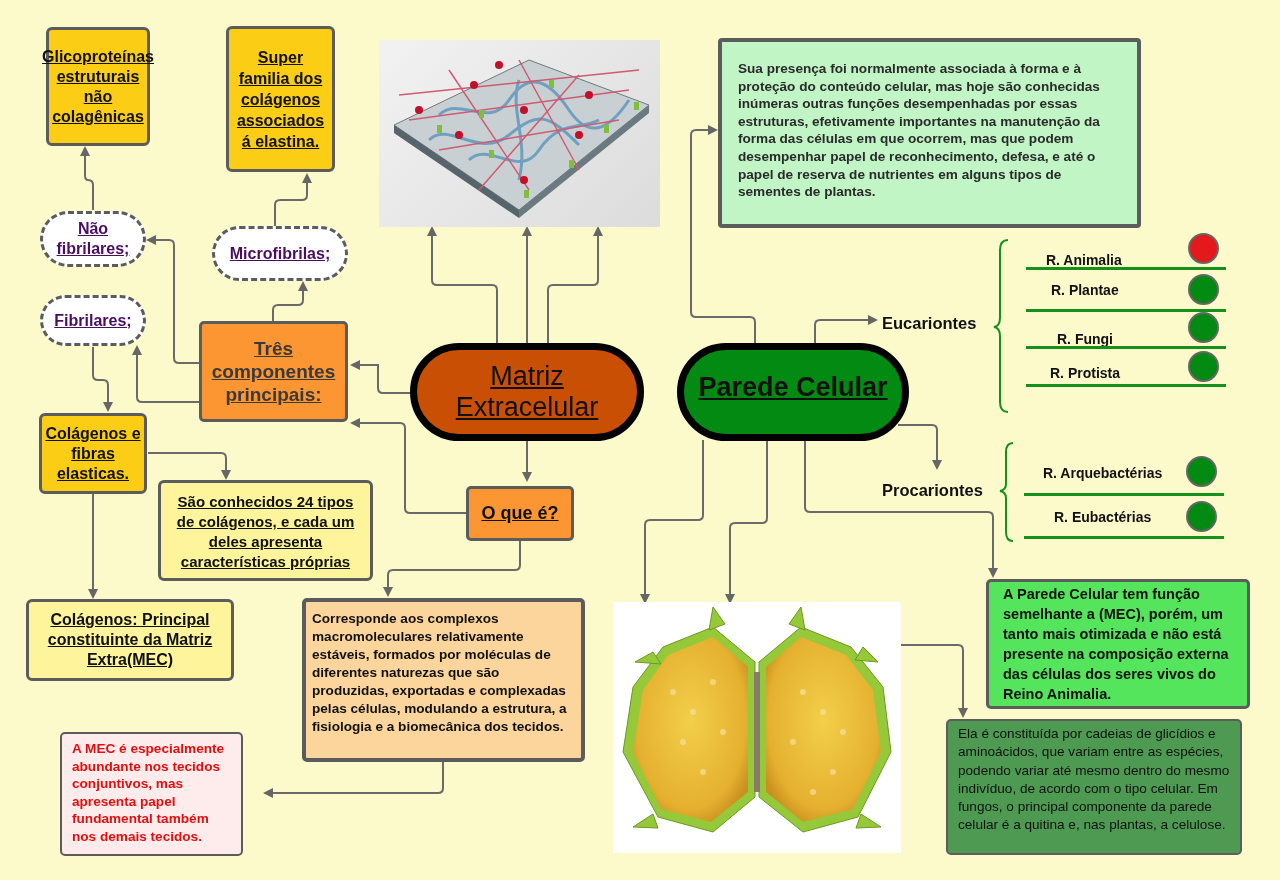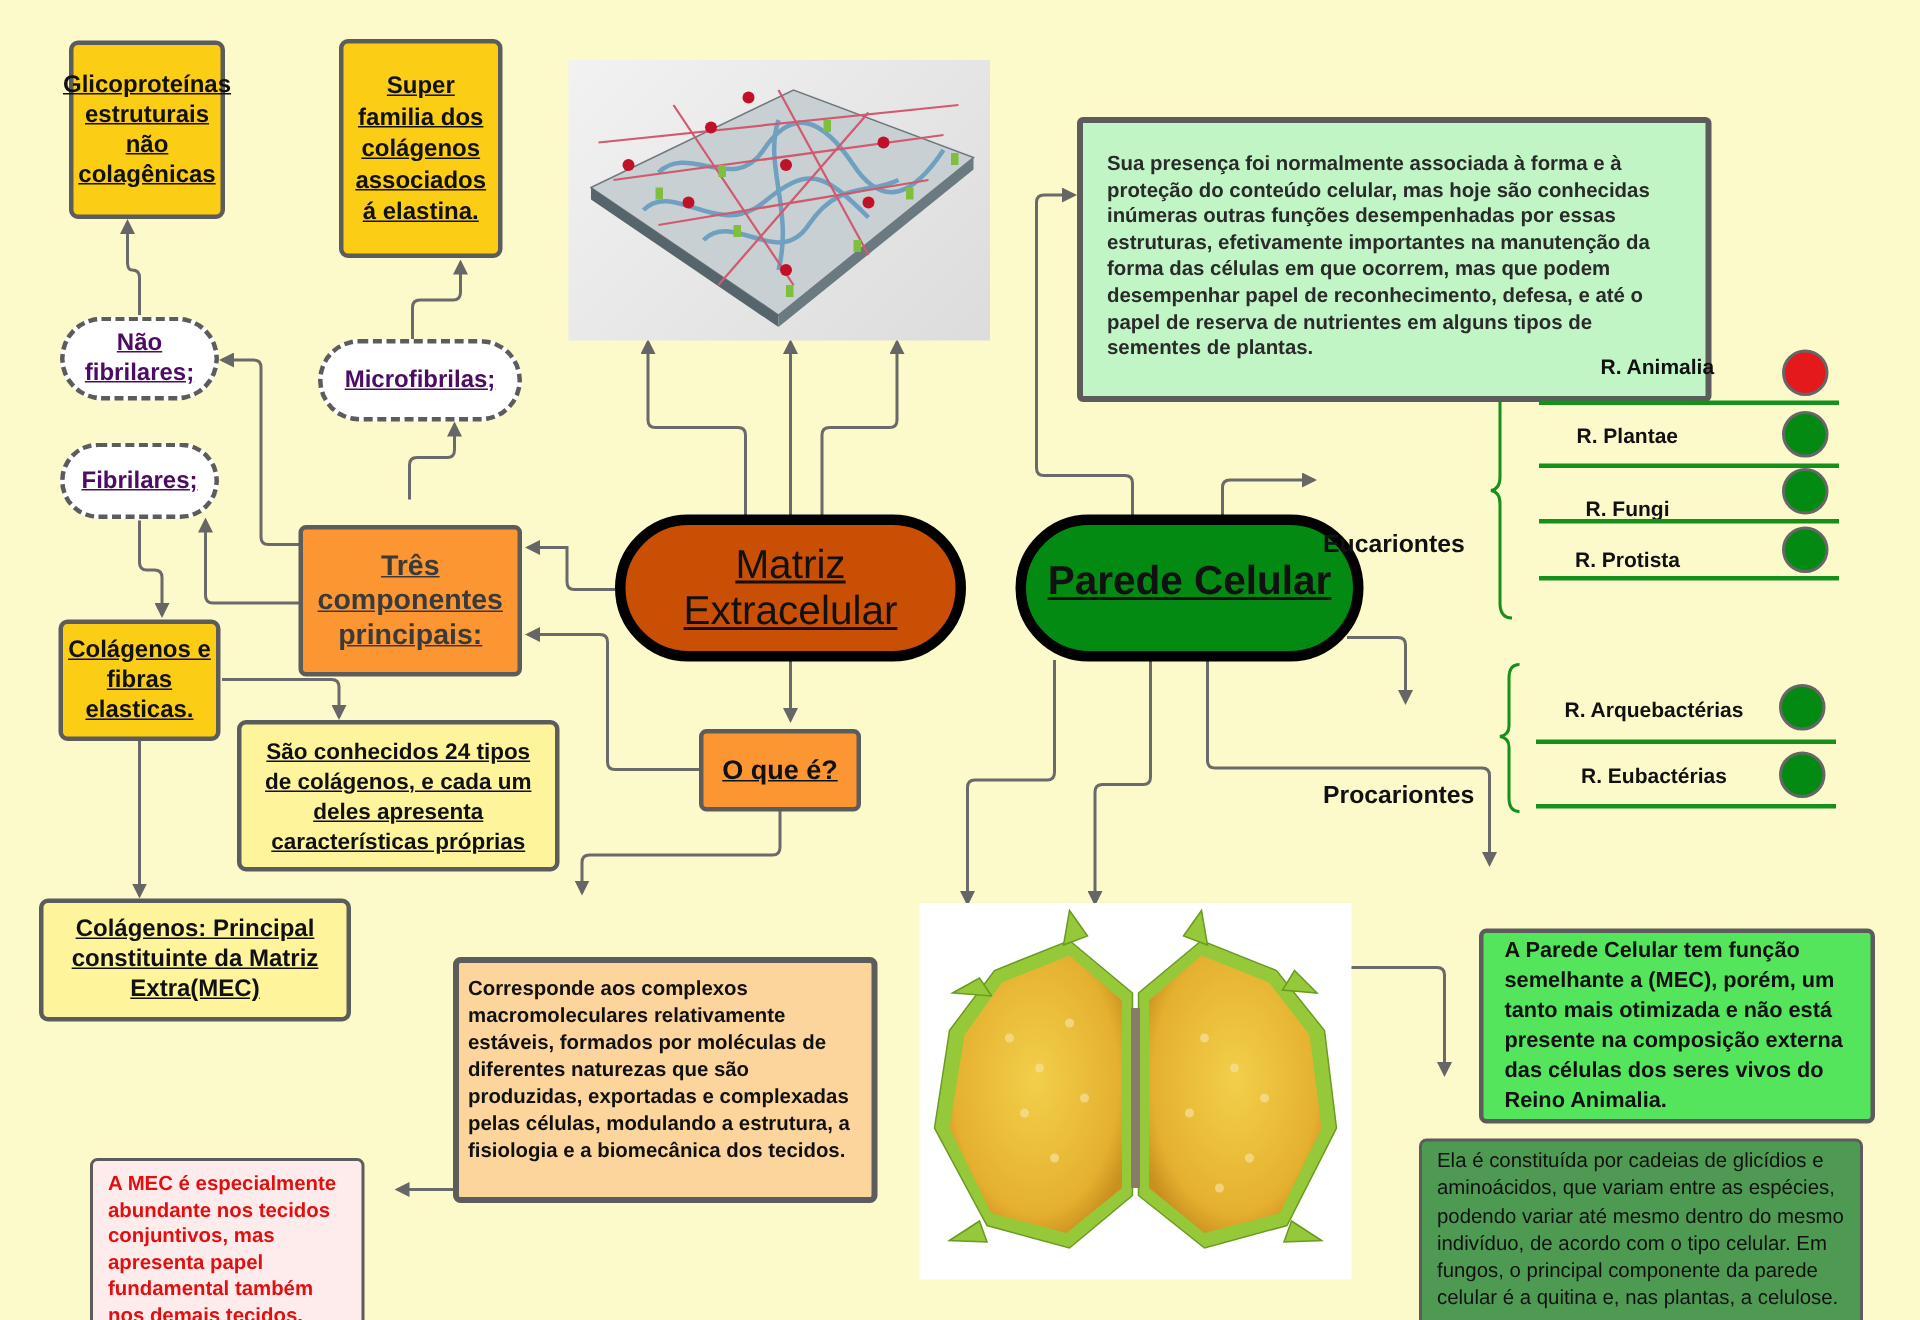--- a/index.html
+++ b/index.html
@@ -7,21 +7,21 @@
     width: 1280px; height: 880px; position: relative; overflow: hidden;
     background: #fcf9cb;
     font-family: "Liberation Sans", sans-serif;
   }
   .node { position: absolute; box-sizing: border-box; display: flex; align-items: center; justify-content: center; text-align: center; font-weight: bold; color: #111; text-decoration: underline; }
   .yellow { background: #fccd15; border: 3px solid #5c5c5c; border-radius: 6px; }
   .lightyellow { background: #fdf49c; border: 3px solid #5c5c5c; border-radius: 6px; }
   .orange { background: #fc9632; border: 3px solid #5c5c5c; border-radius: 5px; }
   .dashed { background: #fff; border: 3px dashed #5c5c5c; border-radius: 28px; color: #4b0c62; text-align: center; }
   .pill { border: 7px solid #000; border-radius: 60px; font-weight: normal; }
-  .txt { position: absolute; box-sizing: border-box; font-weight: bold; margin-top: 40px; }
+  .txt { position: absolute; box-sizing: border-box; font-weight: bold; }
   .conn { position: absolute; left: 0; top: 0; width: 1280px; height: 880px; pointer-events: none; }
   .kingdom-label { position: absolute; font-weight: bold; font-size: 14px; color: #111; }
   .kline { position: absolute; height: 3px; background: #14901b; }
   .dot { position: absolute; width: 31px; height: 31px; border-radius: 50%; border: 2px solid #666; box-sizing: border-box; }
   .img-box { position: absolute; overflow: hidden; }
 </style>
 </head>
 <body>
 
 <svg class="conn" viewBox="0 0 1280 880">
@@ -138,21 +138,21 @@
 </div>
 
 <div class="node dashed" style="left:212px; top:226px; width:136px; height:55px; font-size:16px;">
   <span>Microfibrilas;</span>
 </div>
 
 <div class="node dashed" style="left:40px; top:295px; width:106px; height:51px; font-size:16px;">
   <span>Fibrilares;</span>
 </div>
 
-<div class="node orange" style="left:199px; top:350px; width:149px; height:101px; font-size:19px; line-height:23px; color:#3a3a3a;">
+<div class="node orange" style="left:199px; top:321px; width:149px; height:101px; font-size:19px; line-height:23px; color:#3a3a3a;">
   <span>Três componentes principais:</span>
 </div>
 
 <div class="node yellow" style="left:39px; top:413px; width:108px; height:81px; font-size:16px; line-height:20px;">
   <span>Colágenos e fibras elasticas.</span>
 </div>
 
 <div class="node lightyellow" style="left:158px; top:480px; width:215px; height:101px; font-size:15px; line-height:20px; padding:6px 8px;align-items:flex-end;">
   <span>São conhecidos 24 tipos de colágenos, e cada um deles apresenta características próprias</span>
 </div>
@@ -181,21 +181,21 @@
   <span>Sua presença foi normalmente associada à forma e à proteção do conteúdo celular, mas hoje são conhecidas inúmeras outras funções desempenhadas por essas estruturas, efetivamente importantes na manutenção da forma das células em que ocorrem, mas que podem desempenhar papel de reconhecimento, defesa, e até o papel de reserva de nutrientes em alguns tipos de sementes de plantas.</span>
 </div>
 
 <div class="node pill" style="left:677px; top:343px; width:232px; height:98px; background:#038a12; font-size:27px; font-weight:bold;">
   <span style="margin-top:-10px;">Parede Celular</span>
 </div>
 
 <div class="txt" style="left:882px; top:314px; font-size:16.5px; color:#111;">Eucariontes</div>
 
 <div>
-  <div class="kingdom-label" style="left:1046px; top:236px;margin-left:21px;">R. Animalia</div>
+  <div class="kingdom-label" style="left:1046px; top:252px;">R. Animalia</div>
   <div class="dot" style="left:1188px; top:233px; background:#e3191b;"></div>
   <div class="kline" style="left:1026px; top:267px; width:200px;"></div>
 
   <div class="kingdom-label" style="left:1051px; top:282px;">R. Plantae</div>
   <div class="dot" style="left:1188px; top:274px; background:#038a12;"></div>
   <div class="kline" style="left:1026px; top:309px; width:200px;"></div>
 
   <div class="kingdom-label" style="left:1057px; top:331px;">R. Fungi</div>
   <div class="dot" style="left:1188px; top:312px; background:#038a12;"></div>
   <div class="kline" style="left:1026px; top:346px; width:200px;"></div>

